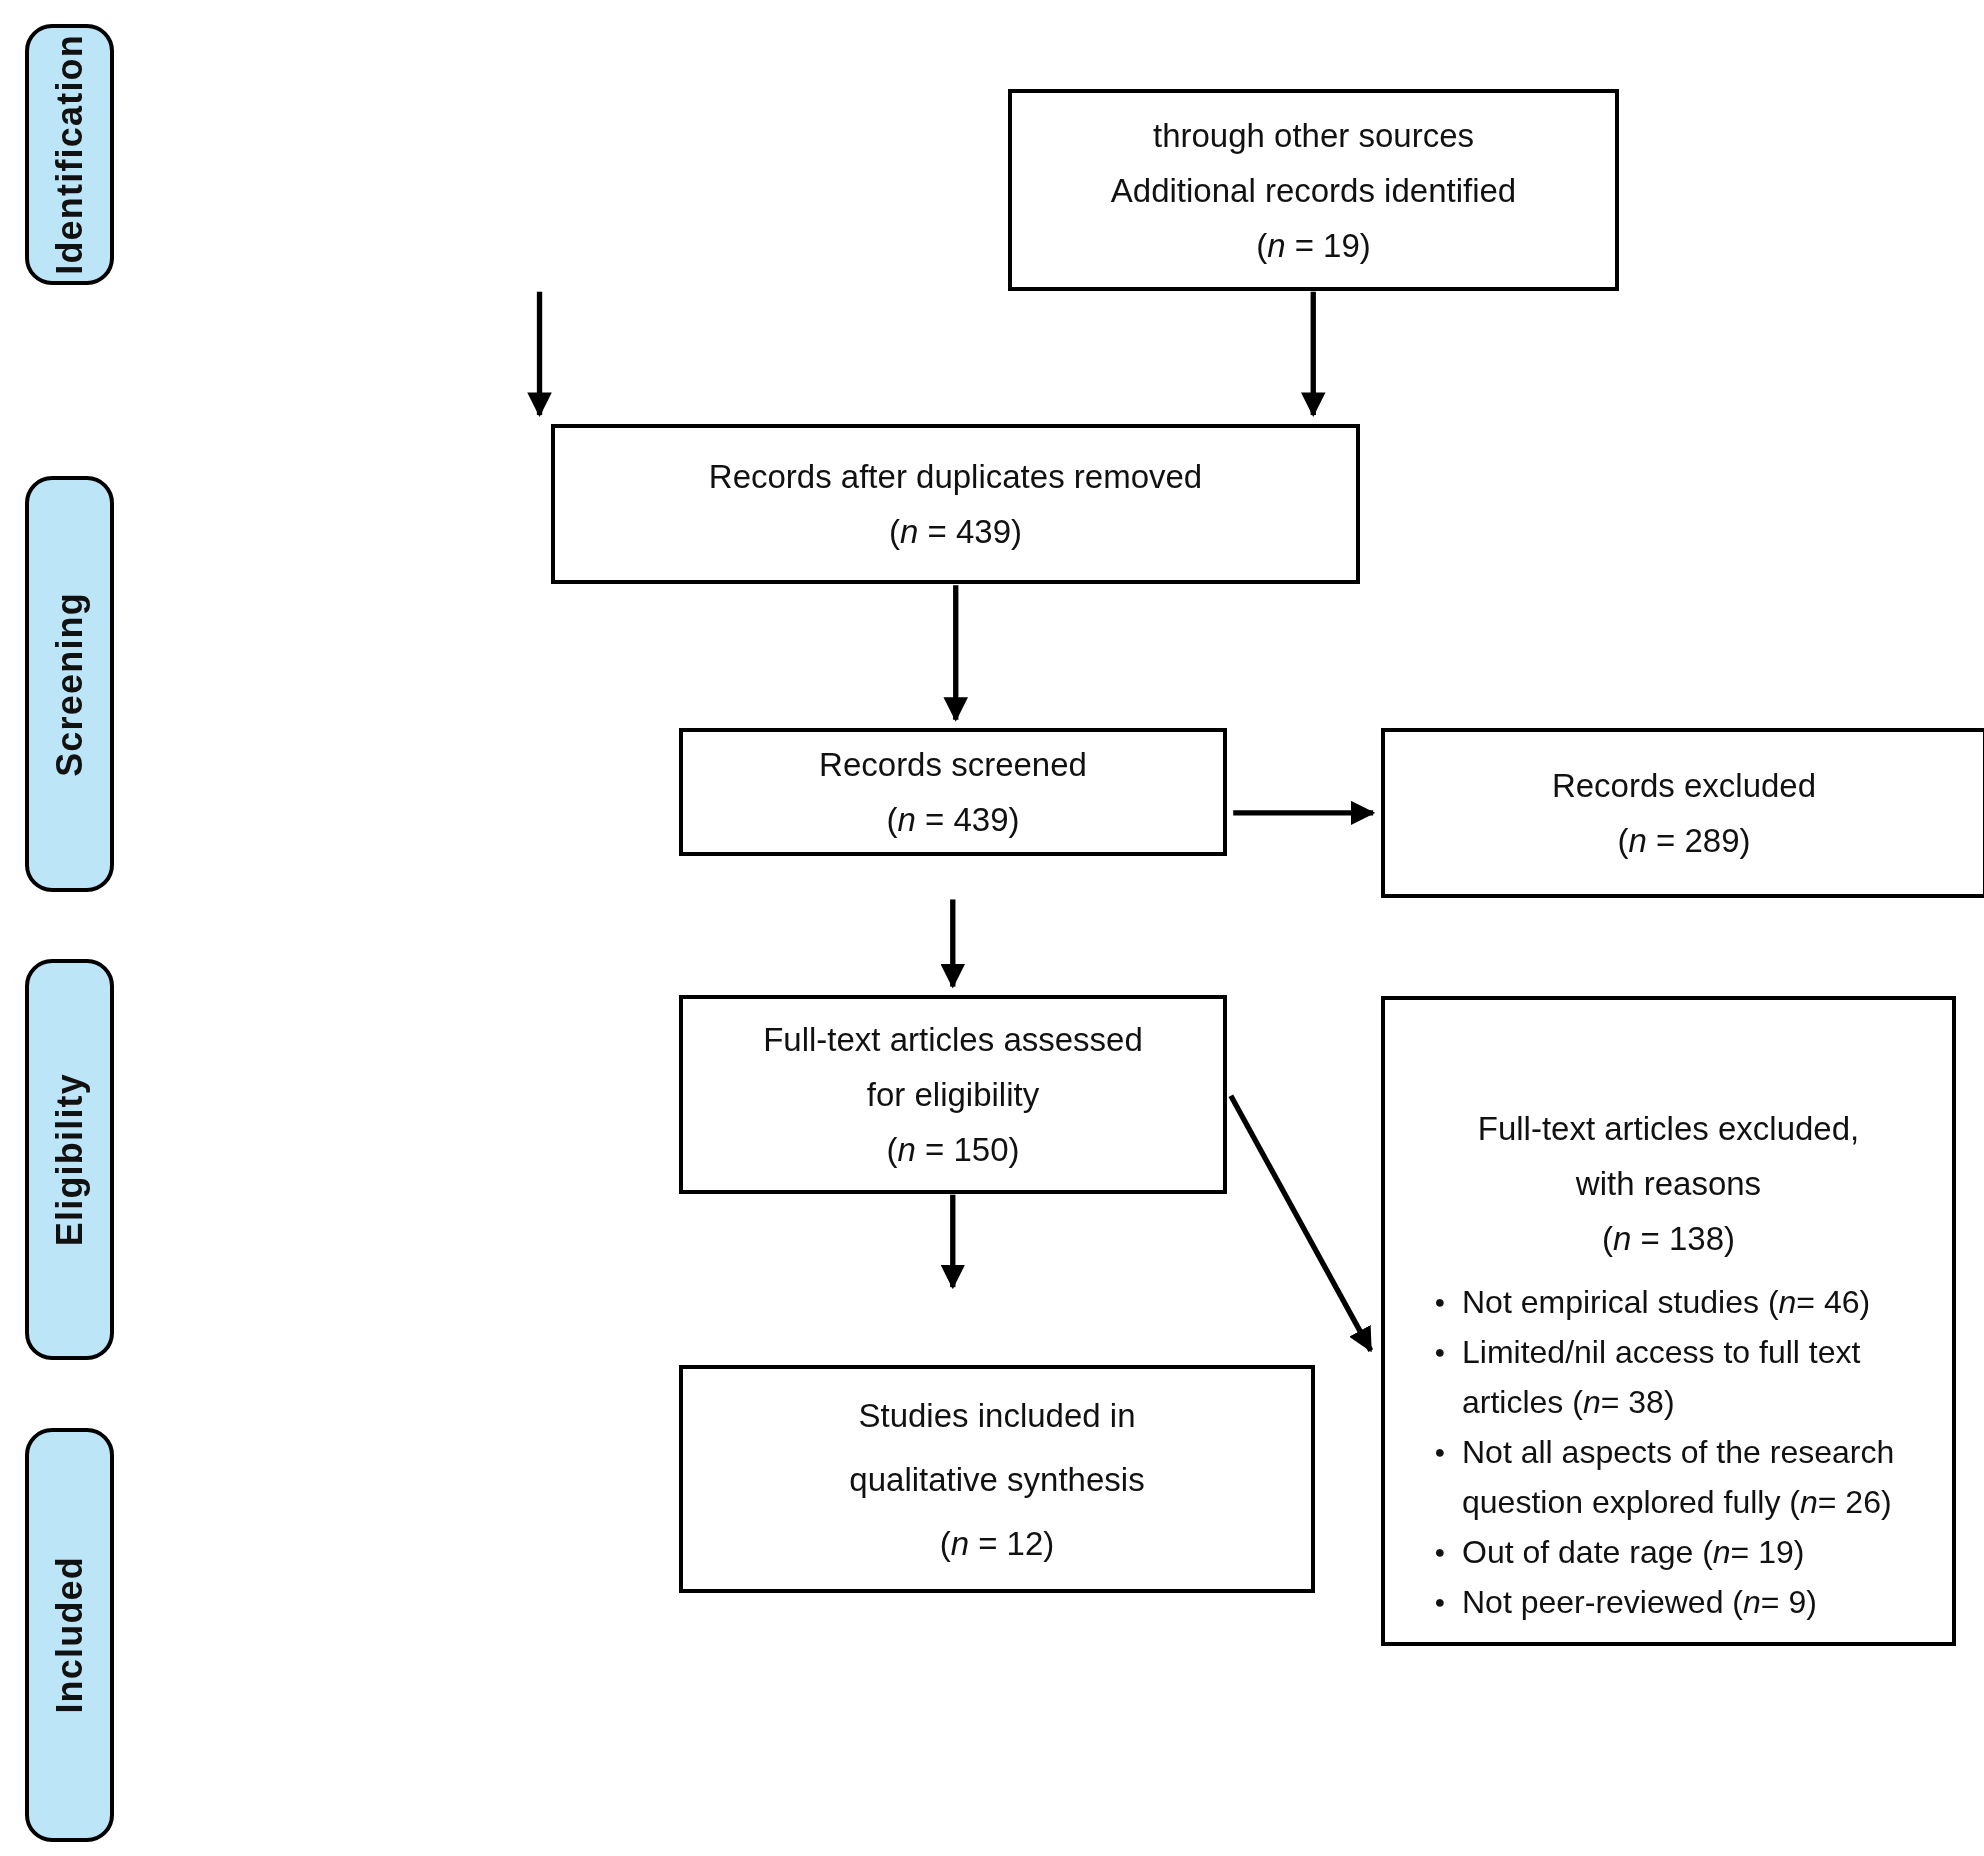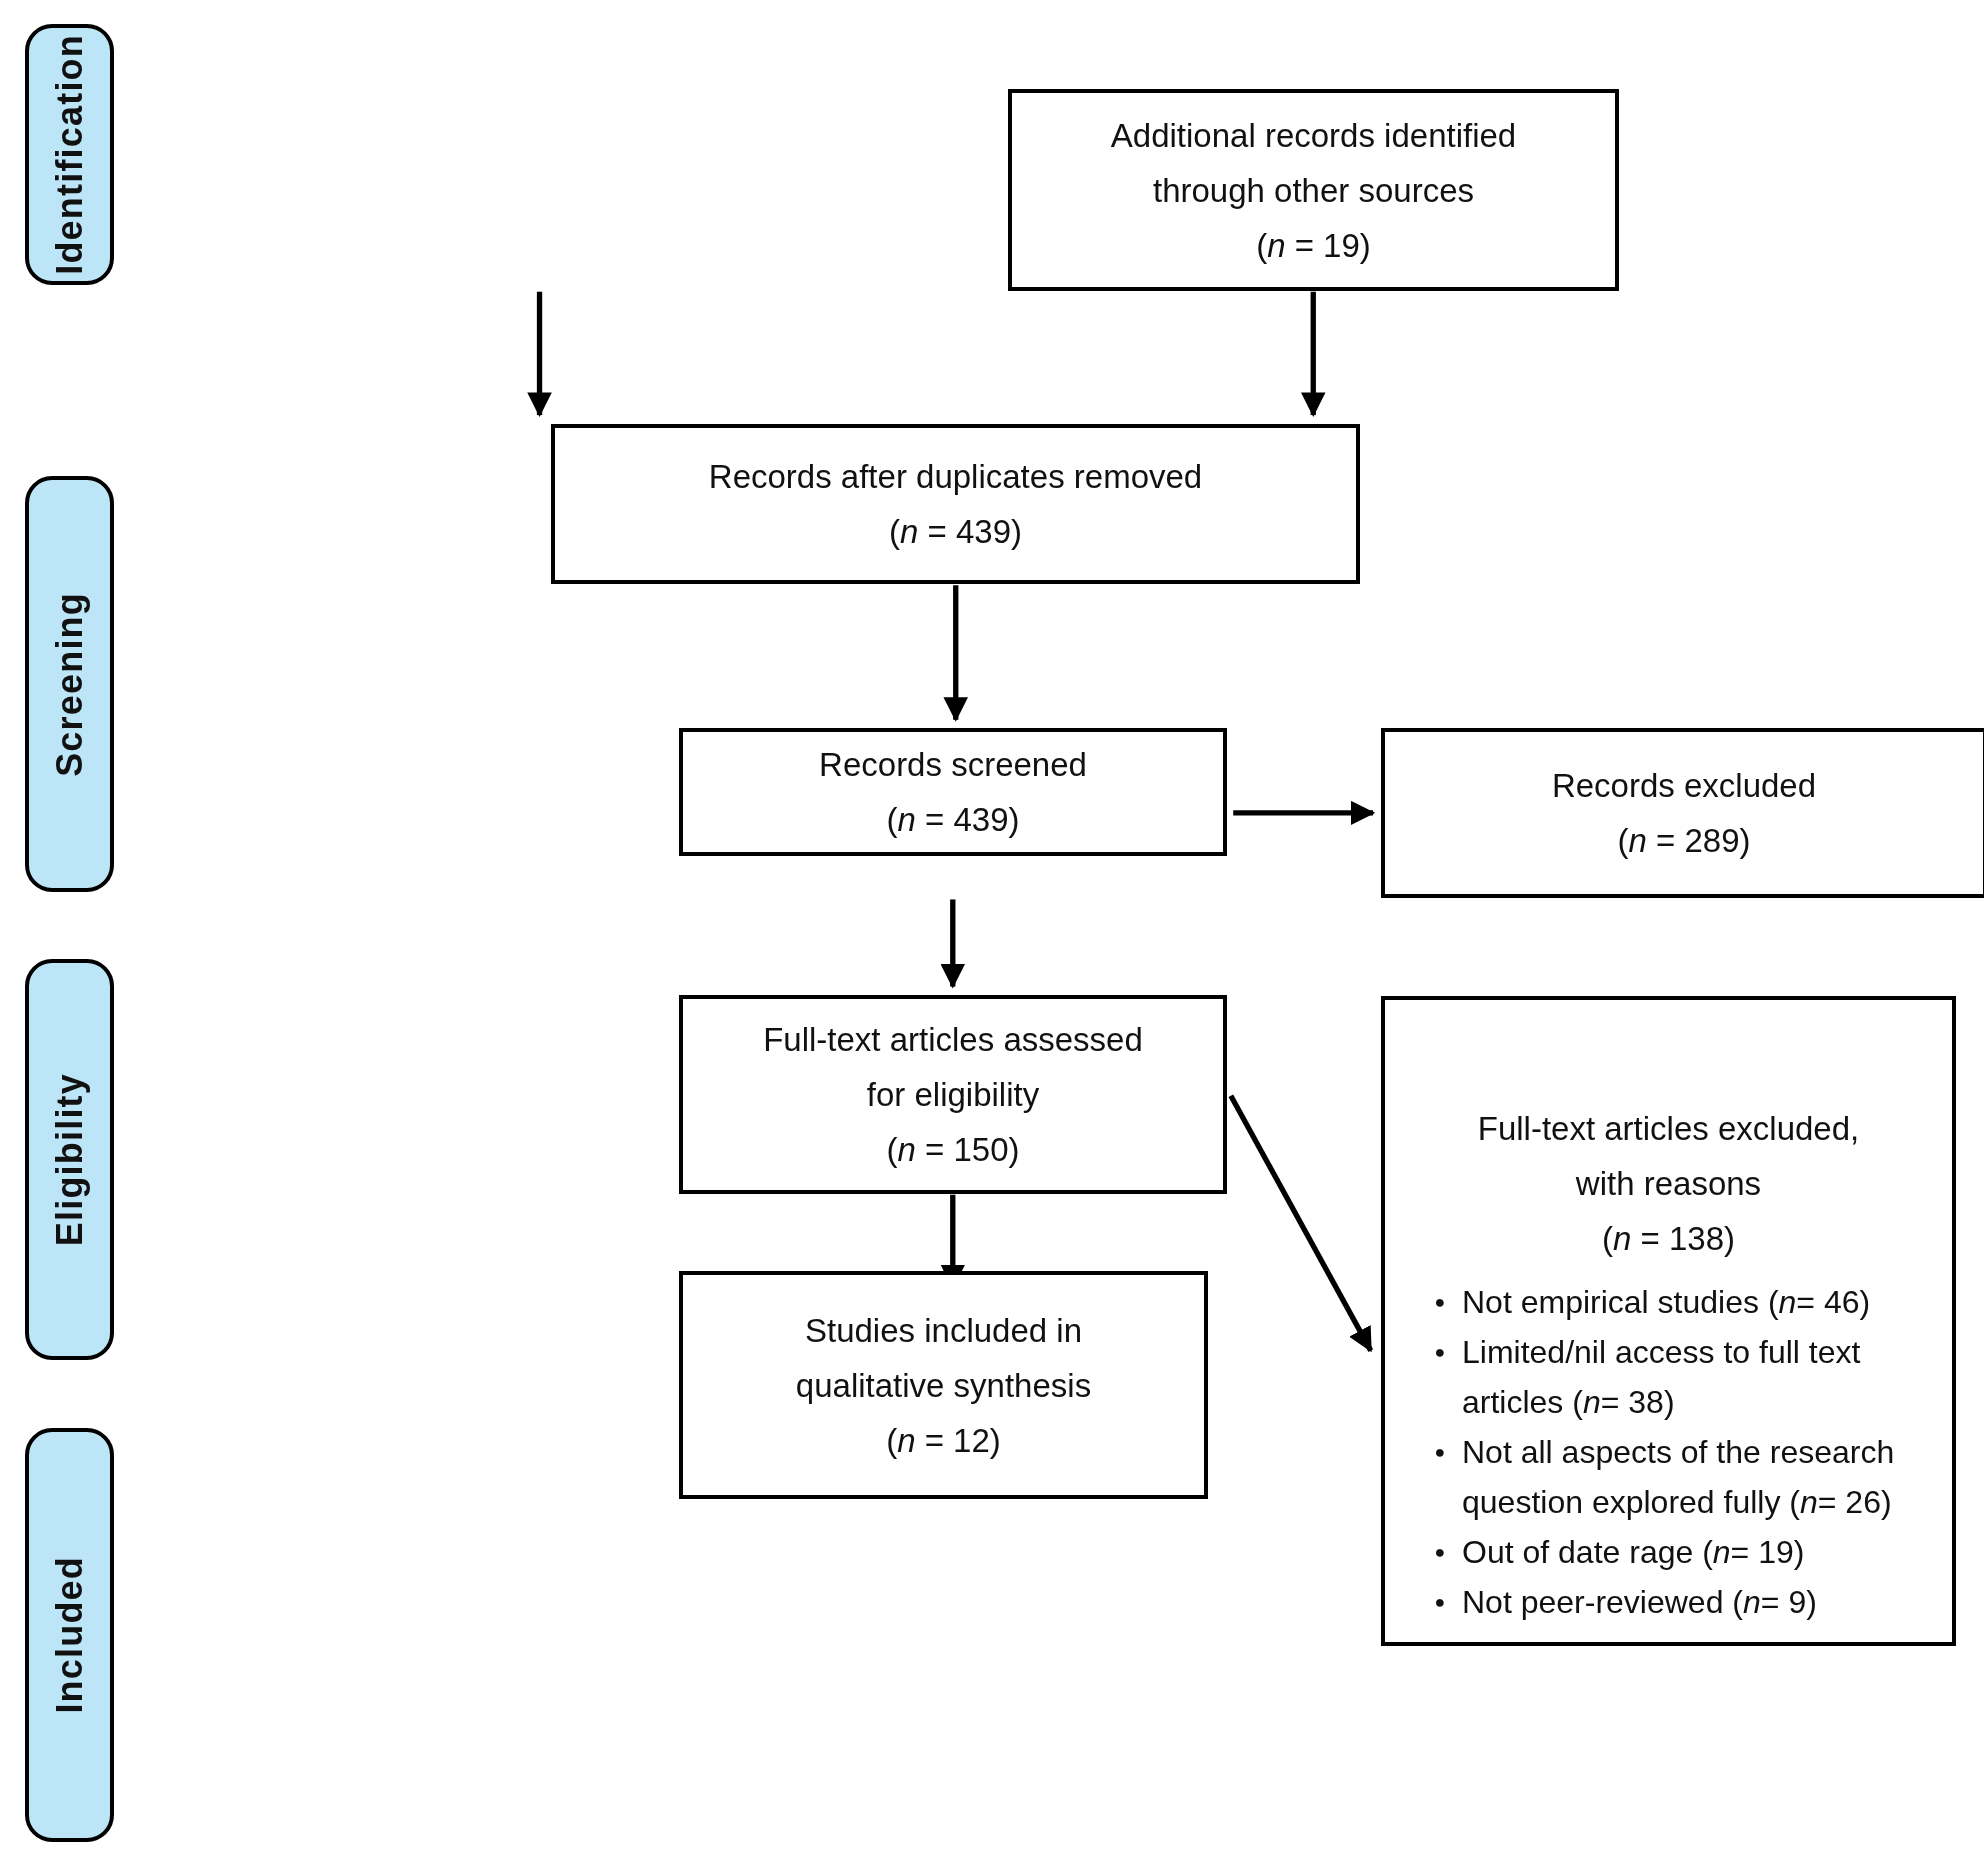--- a/index.html
+++ b/index.html
@@ -52,21 +52,21 @@
     text-align: center;
     font-size: 33px;
     line-height: 55px;
   }
   .box-records-identified { left: 225px;  top: 89px;  width: 628px; height: 202px; }
   .box-additional-records { left: 1008px; top: 89px;  width: 611px; height: 202px; }
   .box-duplicates-removed { left: 551px;  top: 424px;  width: 809px; height: 160px; }
   .box-records-screened   { left: 679px; top: 728px; width: 548px;  height: 128px; }
   .box-records-excluded   { left: 1381px; top: 728px; width: 606px;  height: 170px; }
   .box-fulltext-assessed  { left: 679px; top: 995px; width: 548px;  height: 199px; }
-  .box-studies-included   { left: 679px; top: 1271px; width: 529px;  height: 228px; }
+  .box-studies-included   { left: 679px; top: 1365px; width: 636px;  height: 228px; gap: 9px; }
 
   .box-fulltext-excluded {
     left: 1381px; top: 996px; width: 575px; height: 650px;
     justify-content: flex-start;
     padding-top: 101px;
   }
   .reasons-title { text-align: center; }
   .reasons-list { margin-top: 10.7px; width: 100%; }
   .reason {
     display: flex;
@@ -115,22 +115,22 @@
     <path d="M2215,492 L2215,700" stroke="#000000" stroke-width="9" fill="none" marker-end="url(#ah)"></path>
     <path d="M1612,987 L1612,1214" stroke="#000000" stroke-width="9" fill="none" marker-end="url(#ah)"></path>
     <path d="M2080,1371 L2316,1371" stroke="#000000" stroke-width="9" fill="none" marker-end="url(#ah)"></path>
     <path d="M1607,1517 L1607,1664" stroke="#000000" stroke-width="9" fill="none" marker-end="url(#ah)"></path>
     <path d="M2076,1848 L2312,2278" stroke="#000000" stroke-width="9" fill="none" marker-end="url(#ah)"></path>
     <path d="M1607,2015 L1607,2171" stroke="#000000" stroke-width="9" fill="none" marker-end="url(#ah)"></path>
   </svg>
 
 
   <div class="box box-additional-records">
+    <span>through other sources</span>
     <span>Additional records identified</span>
-    <span>through other sources</span>
     <span class="fmt-n">(<i>n</i> = 19)</span>
   </div>
 
   <div class="box box-duplicates-removed">
     <span>Records after duplicates removed</span>
     <span class="fmt-n">(<i>n</i> = 439)</span>
   </div>
 
   <div class="box box-records-screened">
     <span>Records screened</span>

